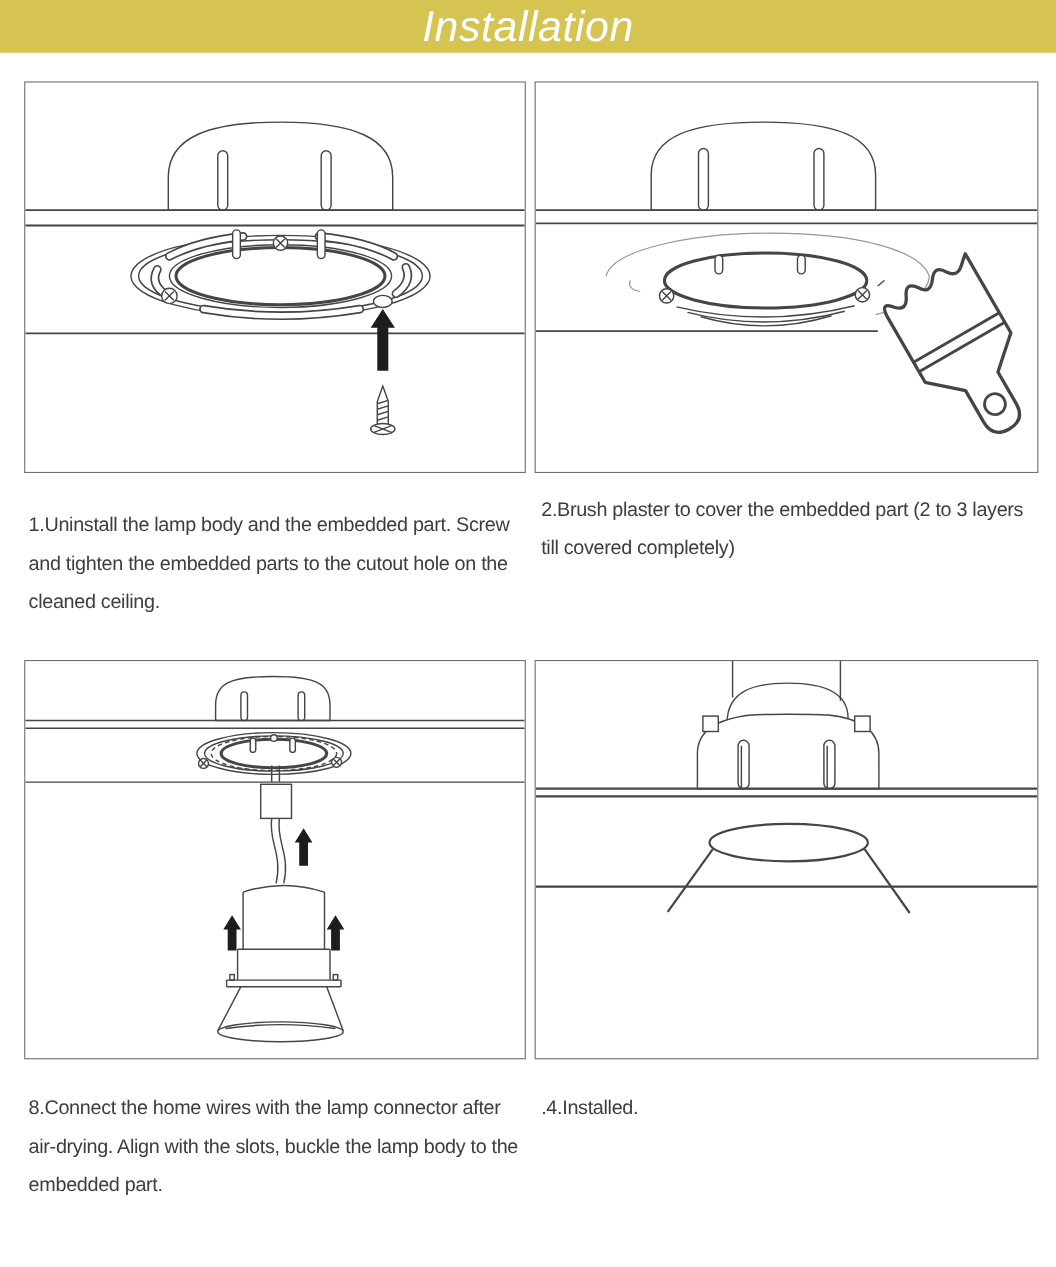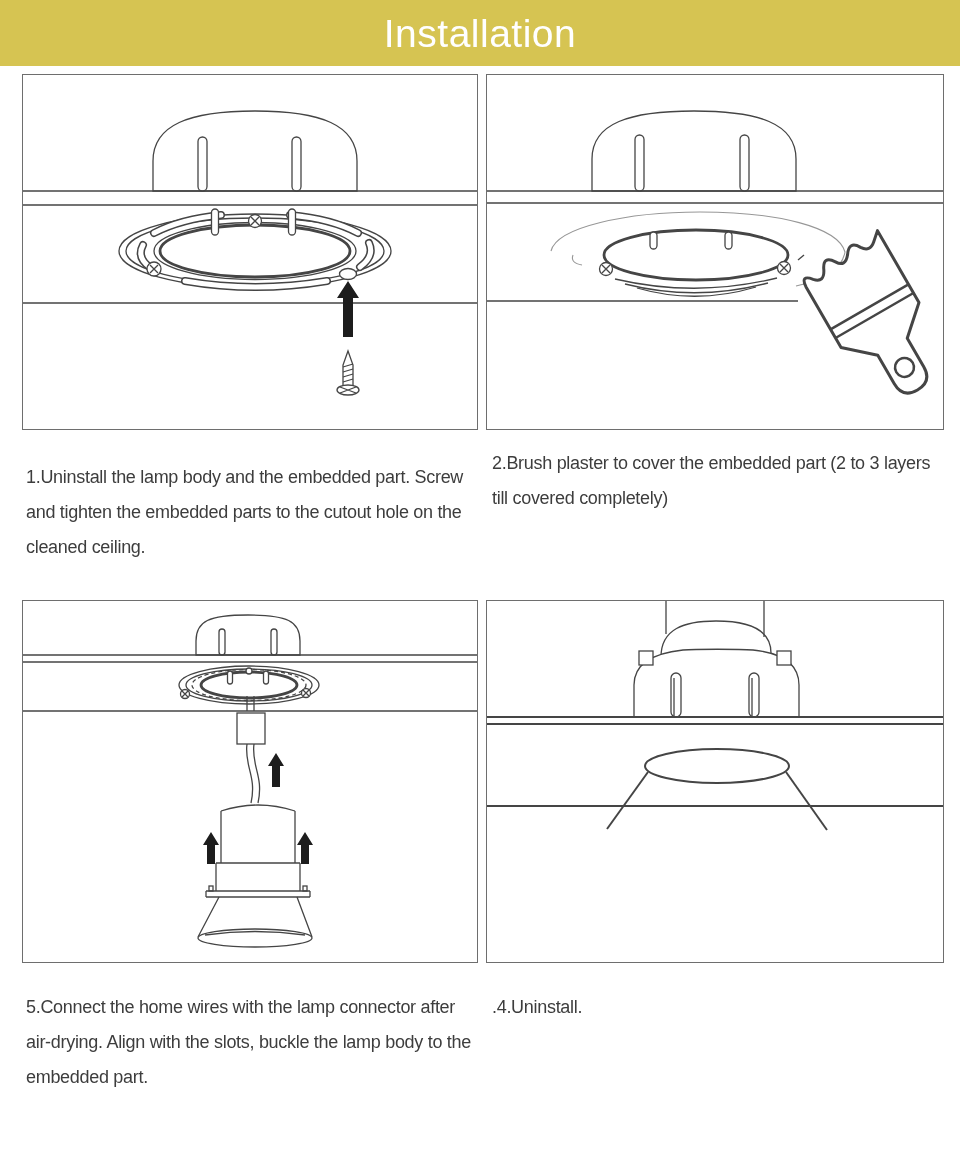--- a/index.html
+++ b/index.html
@@ -6,22 +6,22 @@
     --header-bg:#d6c452;
     --header-fg:#ffffff;
     --caption-color:#3d3d3d;
     --line-color:#454545;
     --arrow-color:#1d1d1d;
     --border-color:#6e6e6e;
   }
   html,body{margin:0;padding:0;background:#ffffff;}
   body{width:960px;height:1152px;position:relative;font-family:"Liberation Sans",sans-serif;overflow:hidden;}
 
-  .header{position:absolute;left:0;top:0;width:960px;height:66px;
-          background:var(--header-bg);display:flex;align-items:center;justify-content:center;}
+  .header{position:absolute;left:0;top:0;width:960px;height:48px;
+          background:var(--header-bg);display:flex;align-items:center;justify-content:center;font-style:italic;}
   .header h1{margin:0;font-weight:300;font-size:39px;line-height:1;color:var(--header-fg);
              letter-spacing:0.5px;font-family:"Liberation Sans",sans-serif;}
 
   .panel{position:absolute;background:#fff;border:1px solid var(--border-color);box-sizing:border-box;}
   .panel svg{display:block;width:100%;height:100%;}
   #panel1{left:22px;top:74px;width:456px;height:356px;}
   #panel2{left:486px;top:74px;width:458px;height:356px;}
   #panel3{left:22px;top:600px;width:456px;height:363px;}
   #panel4{left:486px;top:600px;width:458px;height:363px;}
 
@@ -210,14 +210,14 @@
     <g>
       <ellipse class="wfill2" cx="230" cy="165" rx="72" ry="17"></ellipse>
       <path class="ln2" d="M161,171 L120,228"></path>
       <path class="ln2" d="M299,171 L340,229"></path>
     </g>
   </svg>
 </div>
 
 <p id="cap1" class="caption">1.Uninstall the lamp body and the embedded part. Screw and tighten the embedded parts to the cutout hole on the cleaned ceiling.</p>
 <p id="cap2" class="caption">2.Brush plaster to cover the embedded part (2 to 3 layers till covered completely)</p>
-<p id="cap3" class="caption">5.Connect the home wires with the lamp connector after air-drying. Align with the slots, buckle the lamp body to the embedded part.</p>
-<p id="cap4" class="caption">.4.Uninstall.</p>
+<p id="cap3" class="caption">8.Connect the home wires with the lamp connector after air-drying. Align with the slots, buckle the lamp body to the embedded part.</p>
+<p id="cap4" class="caption">.4.Installed.</p>
 
 </body></html>

